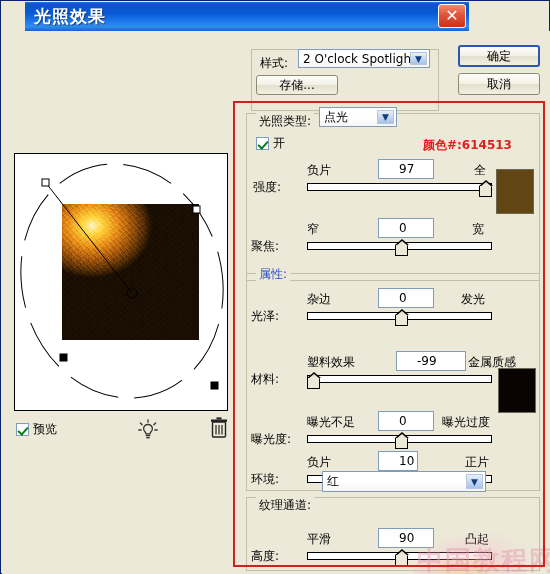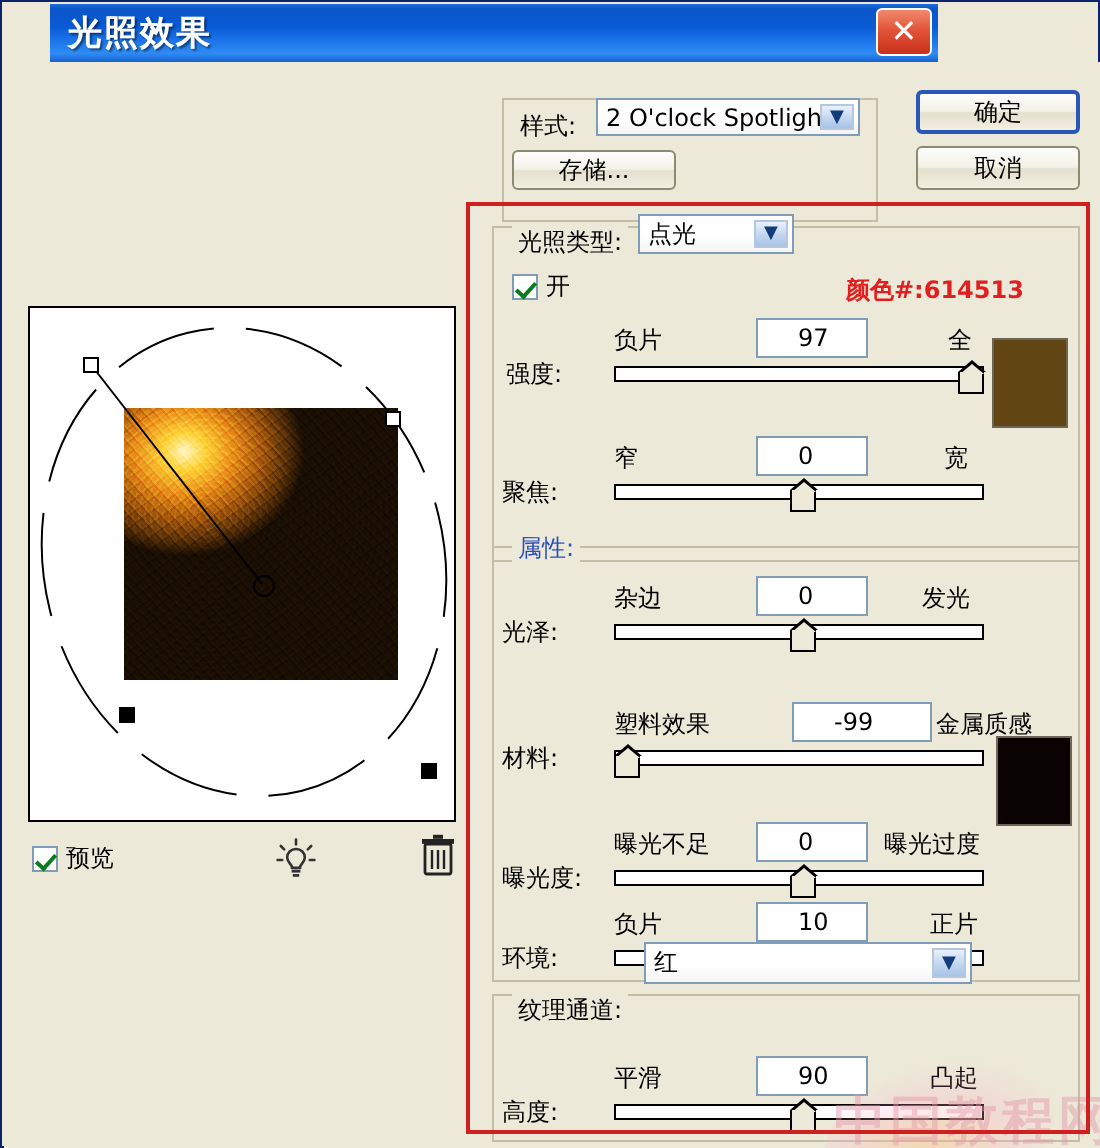--- a/index.html
+++ b/index.html
@@ -373,21 +373,21 @@
     <div class="lbl" style="left:440px; top:383px;">曝光过度</div>
     <div class="numbox" style="position:absolute; left:376px; top:380px; width:56px; height:20px;">0</div>
     <div class="slider" style="left:305px; top:404px; width:185px;">
       <div class="track"></div>
       <div class="thumb" style="left:88px;"></div>
     </div>
 
     <div class="lbl" style="left:249px; top:440px;">环境:</div>
     <div class="lbl" style="left:305px; top:423px;">负片</div>
     <div class="lbl" style="left:463px; top:423px;">正片</div>
-    <div class="numbox" style="position:absolute; left:376px; top:420px; width:56px; height:20px;">10</div>
+    <div class="numbox" style="position:absolute; left:376px; top:420px; width:40px; height:20px;">10</div>
     <div class="slider" style="left:305px; top:444px; width:185px;">
       <div class="track"></div>
       <div class="thumb" style="left:93px;"></div>
     </div>
 
     <div class="group" style="left:244px; top:466px; width:294px; height:74px;"></div>
     <div class="lbl" style="left:254px; top:466px; background:#ece9d8; padding:0 3px;">纹理通道:</div>
     <div class="combo" style="position:absolute; left:320px; top:440px; width:164px; height:21px;">
       <span>红</span>
       <span class="arrow">▼</span>

